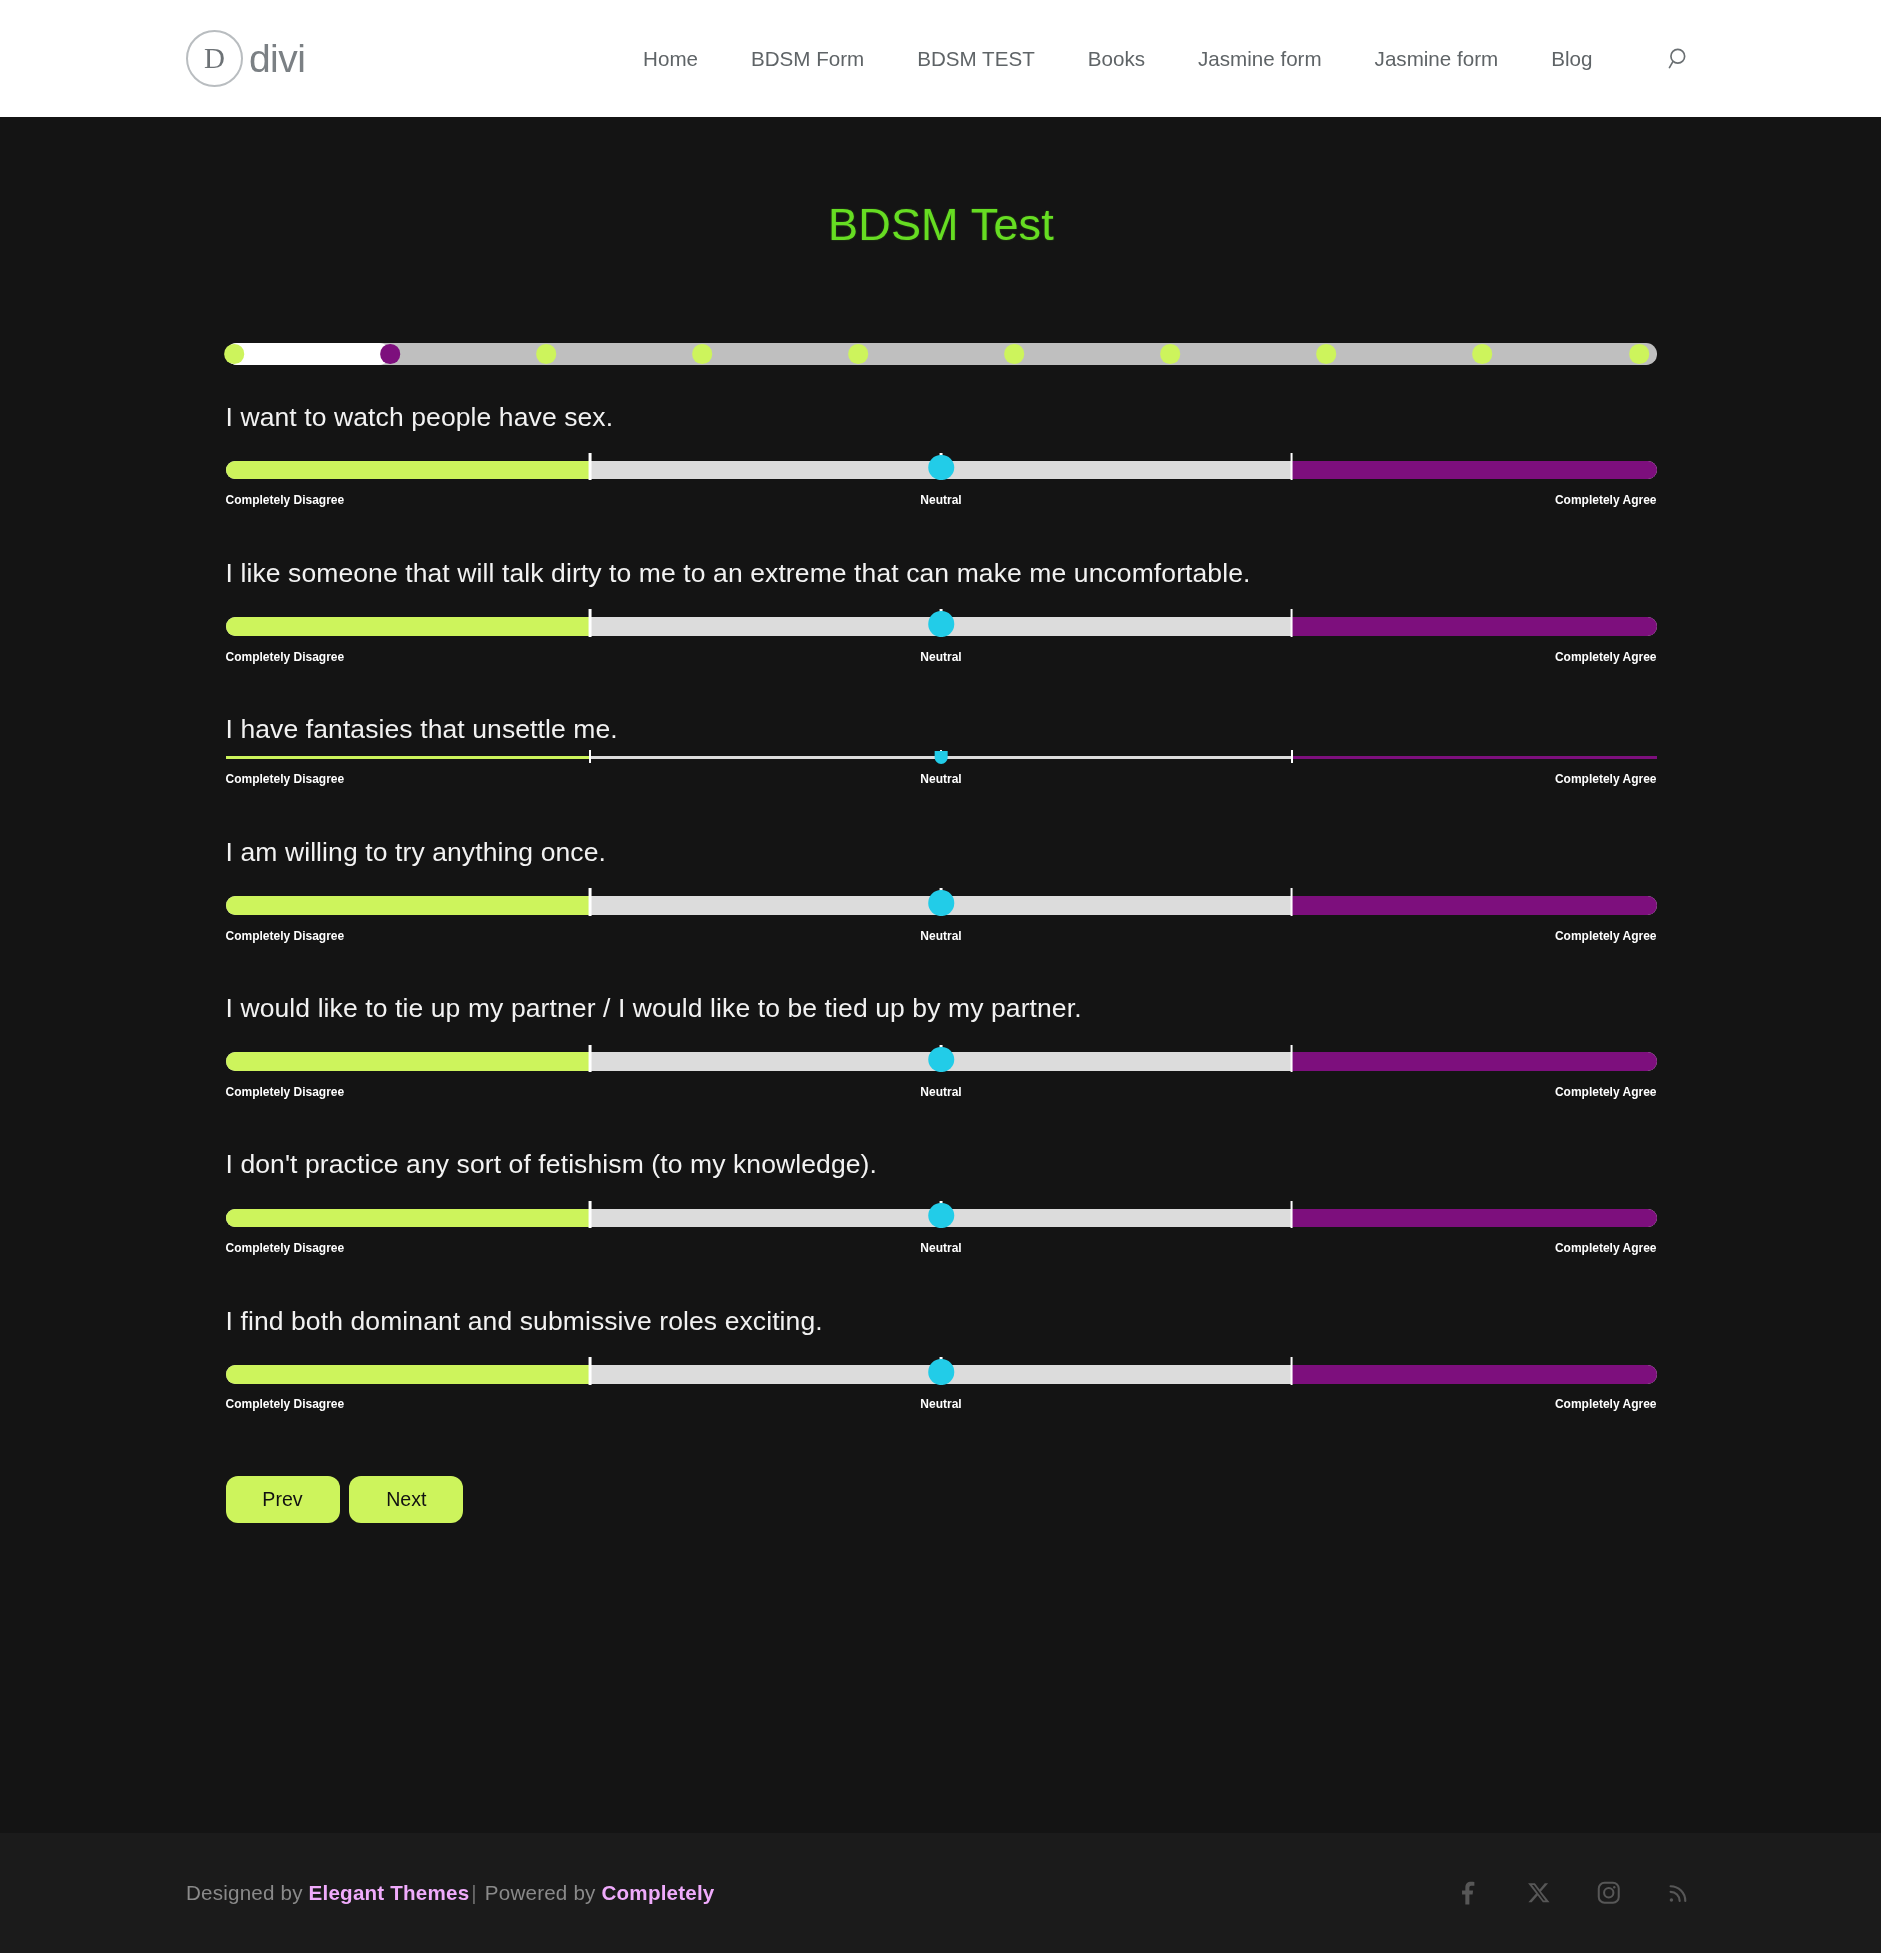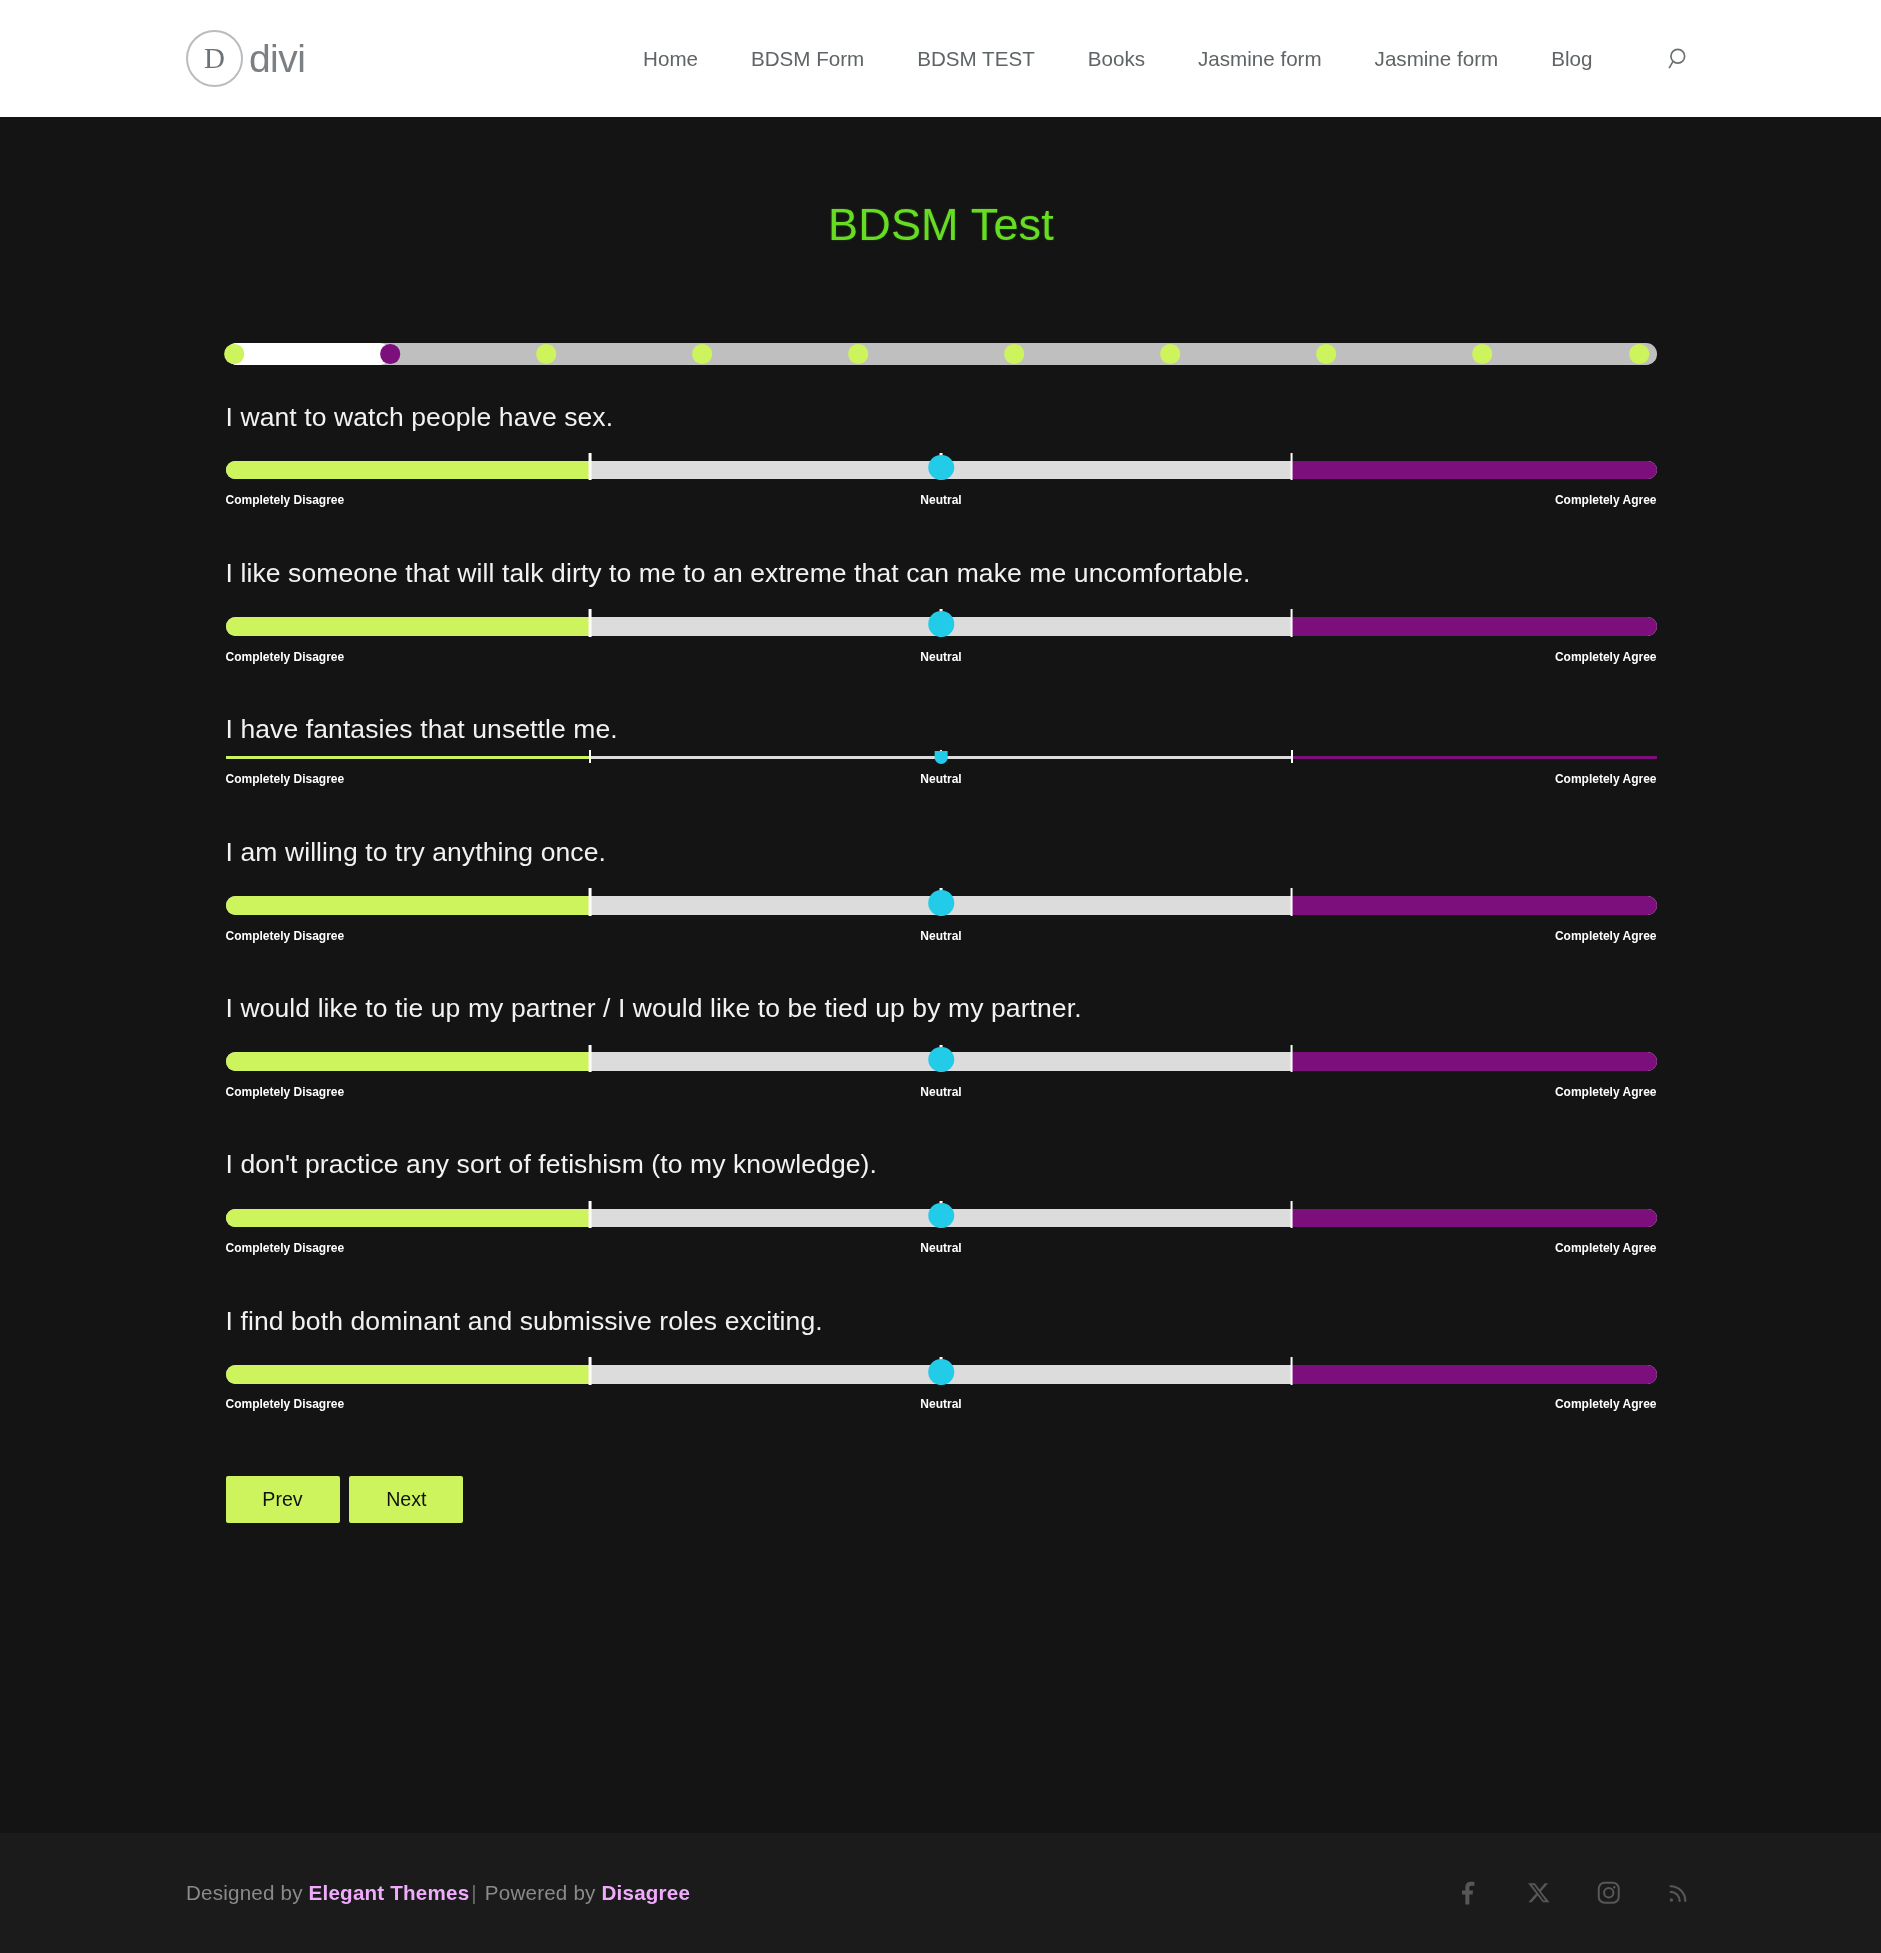--- a/index.html
+++ b/index.html
@@ -228,21 +228,21 @@
   
   .quiz-buttons {
     margin-top: 61px;
     display: flex;
     gap: 9.8px;
   }
   .quiz-btn {
     background: #cdf45c;
     color: #111111;
     border: none;
-    border-radius: 2px;
+    border-radius: 12px;
     font-size: 19.6px;
     font-family: "Liberation Sans", sans-serif;
     padding: 11.8px 0;
     width: 114px;
     cursor: pointer;
   }
 
   
   .site-footer {
     flex: 0 0 auto;
@@ -457,21 +457,21 @@
       <div class="quiz-buttons">
         <button class="quiz-btn">Prev</button>
         <button class="quiz-btn">Next</button>
       </div>
 
     </div>
   </main>
 
   <footer class="site-footer">
     <div class="footer-credit">
-      <span>Designed by </span><b>Elegant Themes</b><span class="sep">|</span><span> Powered by </span><b>Disagree</b>
+      <span>Designed by </span><b>Elegant Themes</b><span class="sep">|</span><span> Powered by </span><b>Completely</b>
     </div>
 
     <div class="social-list">
       <a class="social-link" aria-label="Facebook">
         <svg width="25.5" height="25.5" viewBox="0 0 24 24" fill="currentColor">
           <path d="M15.1 5.3h2.2V1.9c-.4-.05-1.7-.17-3.2-.17-3.2 0-5.3 1.9-5.3 5.4v2.7H5.7v3.9h3.1V23h3.8v-9.3h3l.46-3.9h-3.5V7.5c0-1.12.3-1.9 1.6-2.2z"></path>
         </svg>
       </a>
       <a class="social-link" aria-label="X">
         <svg width="23.5" height="23.5" viewBox="0 0 24 24" fill="currentColor">

